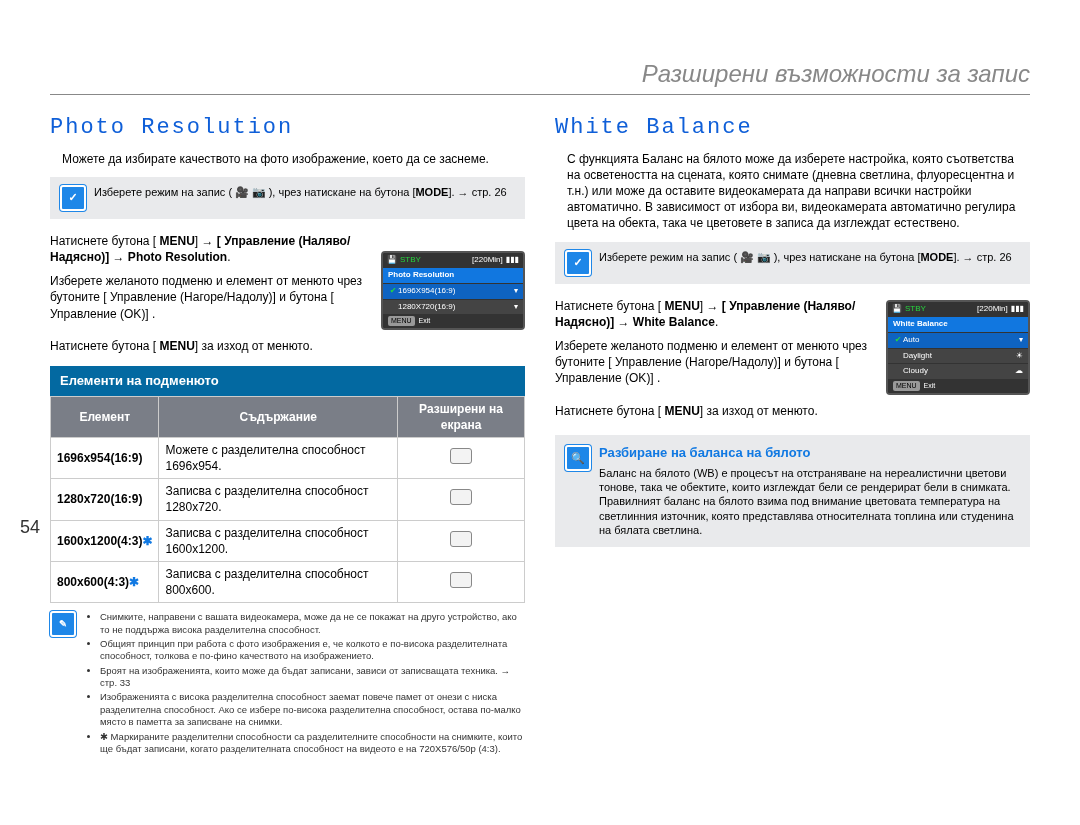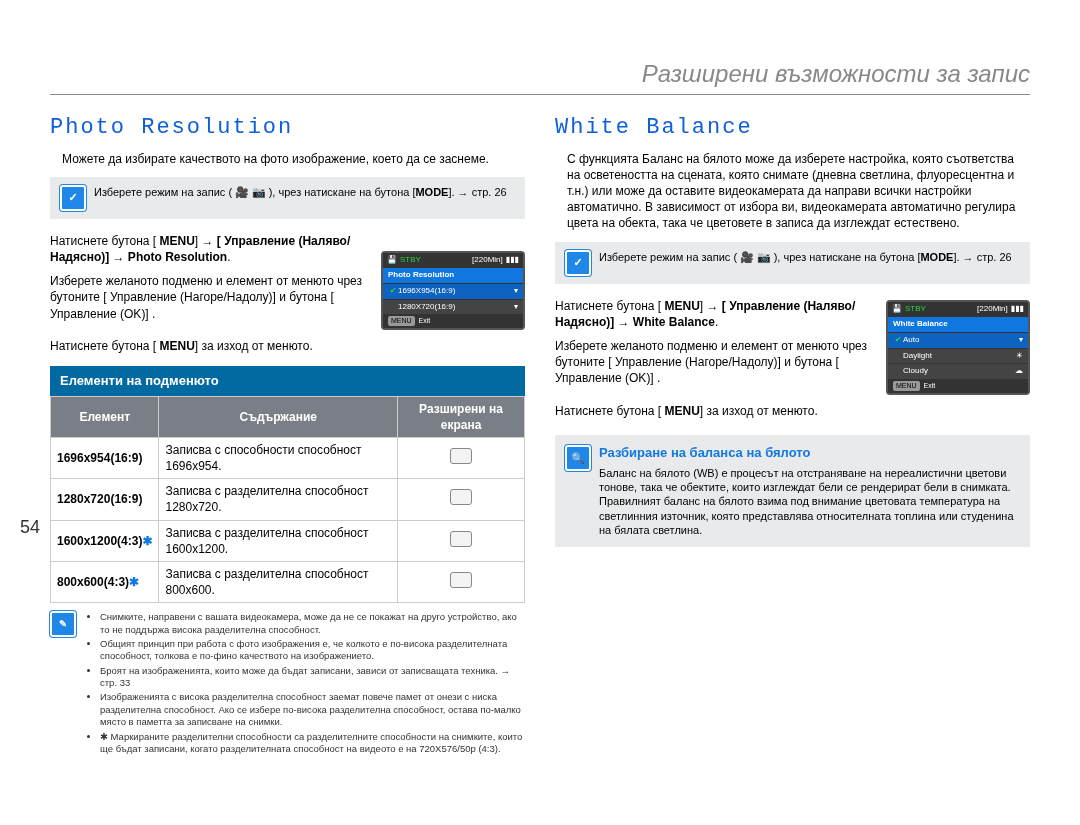--- a/index.html
+++ b/index.html
@@ -253,21 +253,21 @@
         <thead>
           <tr>
             <th>Елемент</th>
             <th>Съдържание</th>
             <th>Разширени на екрана</th>
           </tr>
         </thead>
         <tbody id="tbl-body">
             <tr>
               <td class="name">1696x954(16:9)</td>
-              <td>Записва с способности способност 1696x954.</td>
+              <td>Можете с разделителна способност 1696x954.</td>
               <td style="text-align: center;"><span class="disp-icon"></span></td>
             </tr>
             <tr>
               <td class="name">1280x720(16:9)</td>
               <td>Записва с разделителна способност 1280x720.</td>
               <td style="text-align: center;"><span class="disp-icon"></span></td>
             </tr>
             <tr>
               <td class="name">1600x1200(4:3)<span class="star">✱</span></td>
               <td>Записва с разделителна способност 1600x1200.</td>

